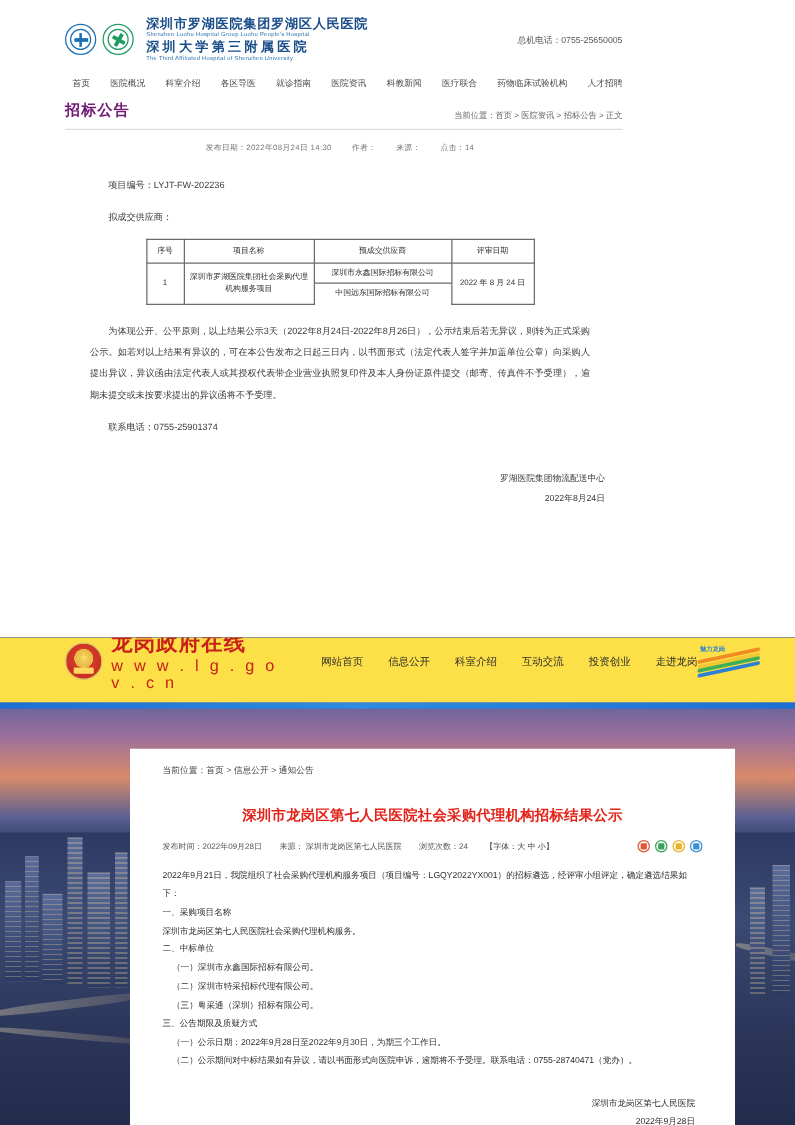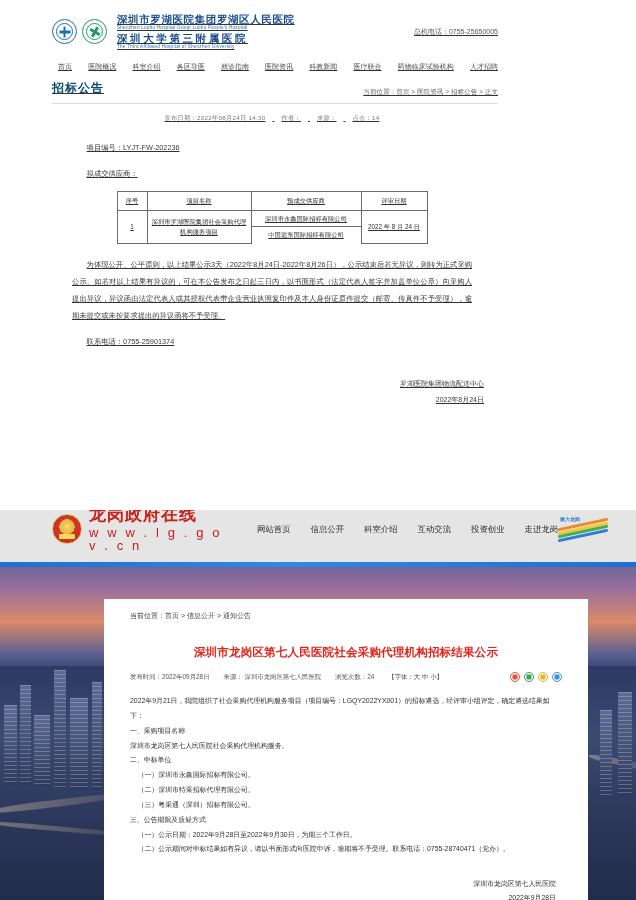--- a/index.html
+++ b/index.html
@@ -6,21 +6,21 @@
   html, body { margin:0; padding:0; }
   body {
     width:636px; height:900px;
     background:#ffffff;
     font-family:"Liberation Sans","DejaVu Sans",sans-serif;
     color:#333;
     overflow:hidden;
   }
 
   
-  .doc1 { position:relative; width:544px; height:510px; background:#fff;text-decoration:underline; }
+  .doc1 { position:relative; width:544px; height:510px; background:#fff; }
 
   .lh-header { display:flex; align-items:center; padding:14px 46px 6px 52px; }
   .lh-logo-marks { display:flex; align-items:center; gap:5px; }
   .mark { width:25px; height:25px; border-radius:50%; border:1.6px solid #1a73b8; position:relative; flex:none; }
   .mark.blue { border-color:#1a6fb5; }
   .mark.green { border-color:#1f9b63; }
   .mark .inner { position:absolute; inset:3px; border-radius:50%; border:1px solid currentColor; }
   .mark.blue { color:#1a6fb5; }
   .mark.green { color:#1f9b63; }
   .mark .cross { position:absolute; left:50%; top:50%; width:11px; height:11px; transform:translate(-50%,-50%); }
@@ -35,21 +35,21 @@
   .lh-cn2 { font-size:10.5px; color:#1a4e8a; font-weight:bold; letter-spacing:2.6px; margin-top:2.5px; }
   .lh-en2 { font-size:4.6px; color:#2a6fae; letter-spacing:0.25px; margin-top:1.5px; }
 
   .lh-hotline { margin-left:auto; font-size:7px; color:#555; white-space:nowrap; }
 
   .lh-nav { display:flex; justify-content:space-between; padding:6px 46px 4px 58px; }
   .lh-nav span { font-size:7px; color:#4a4a4a; white-space:nowrap; }
 
   .lh-subbar { display:flex; align-items:flex-end; justify-content:space-between;
                margin:4px 46px 0 52px; padding-bottom:6px; border-bottom:1px solid #dcdcdc; }
-  .lh-subbar .col-title { font-size:12px; color:#0c4a6e; font-weight:bold; letter-spacing:1px; }
+  .lh-subbar .col-title { font-size:12px; color:#701a75; font-weight:bold; letter-spacing:1px; }
   .lh-subbar .crumb { font-size:6.6px; color:#666; }
 
   .lh-title { text-align:center; font-size:15px; color:#222; font-weight:bold;
               margin:20px 50px 0 50px; letter-spacing:0.2px; }
   .lh-meta { text-align:center; font-size:6.2px; color:#777; margin-top:10px; letter-spacing:0.3px; }
   .lh-meta span { margin:0 7px; }
 
   .lh-body { margin:16px 72px 0 72px; font-size:7.3px; color:#3a3a3a; line-height:2.35; text-align:justify; }
   .lh-body p { margin:0 0 9px 0; }
   .lh-indent { text-indent:2em; }
@@ -71,21 +71,21 @@
   .lg-bg { position:absolute; inset:0; }
   .lg-sky { position:absolute; left:0; top:0; width:100%; height:42%;
             background:linear-gradient(180deg,#2a3f7a 0%,#4a5a9a 22%,#9a6f9c 48%,#d98a6a 68%,#5a5f92 88%,#2f3f68 100%); }
   .lg-ground { position:absolute; left:0; top:40%; width:100%; height:60%;
                background:linear-gradient(180deg,#2d3a63 0%,#3a4a72 30%,#2a3558 70%,#222d4c 100%); }
   .bld { position:absolute; background:linear-gradient(180deg,#5d6f9e,#2b3a63); opacity:.95; }
   .bld::after { content:""; position:absolute; inset:0;
                 background:repeating-linear-gradient(180deg,rgba(255,220,150,.30) 0 1px,transparent 1px 4px); }
   .road { position:absolute; background:linear-gradient(90deg,rgba(255,235,190,.35),rgba(255,200,140,.12)); border-radius:40%; }
 
-  .lg-header { position:relative; background:#e5e5e5; height:52px; display:flex; align-items:center; padding:0 28px 14px 52px; }
+  .lg-header { position:relative; background:#fde047; height:52px; display:flex; align-items:center; padding:0 28px 14px 52px; }
   .gov-emblem { width:30px; height:30px; border-radius:50%;
                 background:radial-gradient(circle at 50% 42%, #f5d06a 0%, #e8b93f 35%, #d33a2a 36%, #c0261a 100%);
                 border:1.5px solid #d8c06a; position:relative; flex:none; }
   .gov-emblem::before { content:"★"; position:absolute; left:50%; top:38%; transform:translate(-50%,-50%);
                         color:#ffd95e; font-size:9px; line-height:1; }
   .gov-emblem::after { content:""; position:absolute; left:22%; bottom:14%; width:56%; height:5px;
                        background:#ffd95e; border-radius:1px; }
   .lg-brand { margin-left:7px; line-height:1; }
   .lg-brand-cn { font-size:17px; font-weight:bold; color:#c8201a; letter-spacing:1px; }
   .lg-brand-url { font-size:13px; color:#c8201a; letter-spacing:2.6px; margin-top:3px; }

